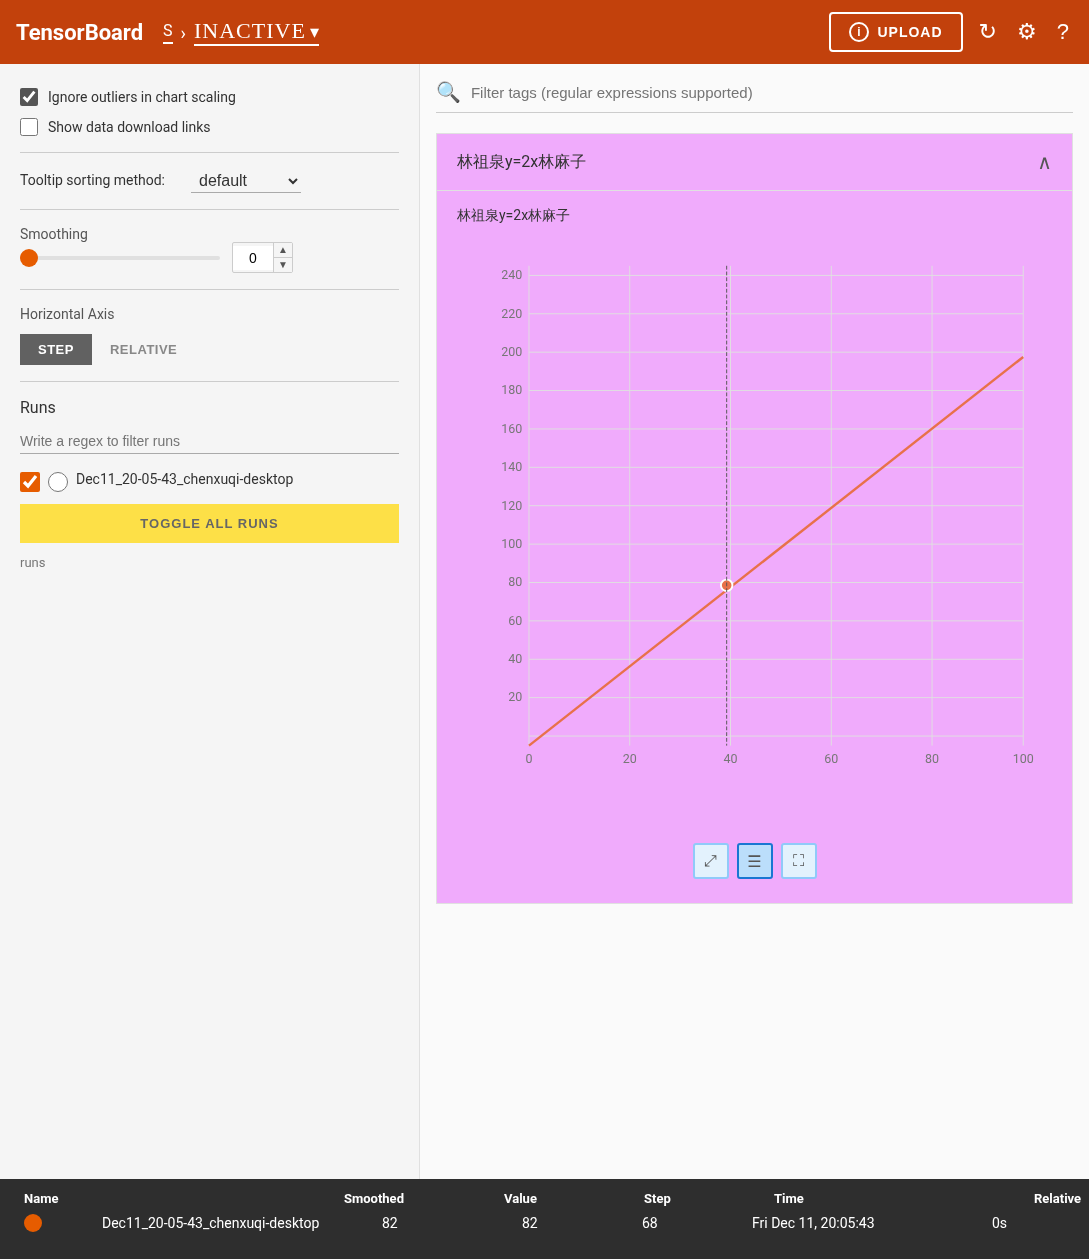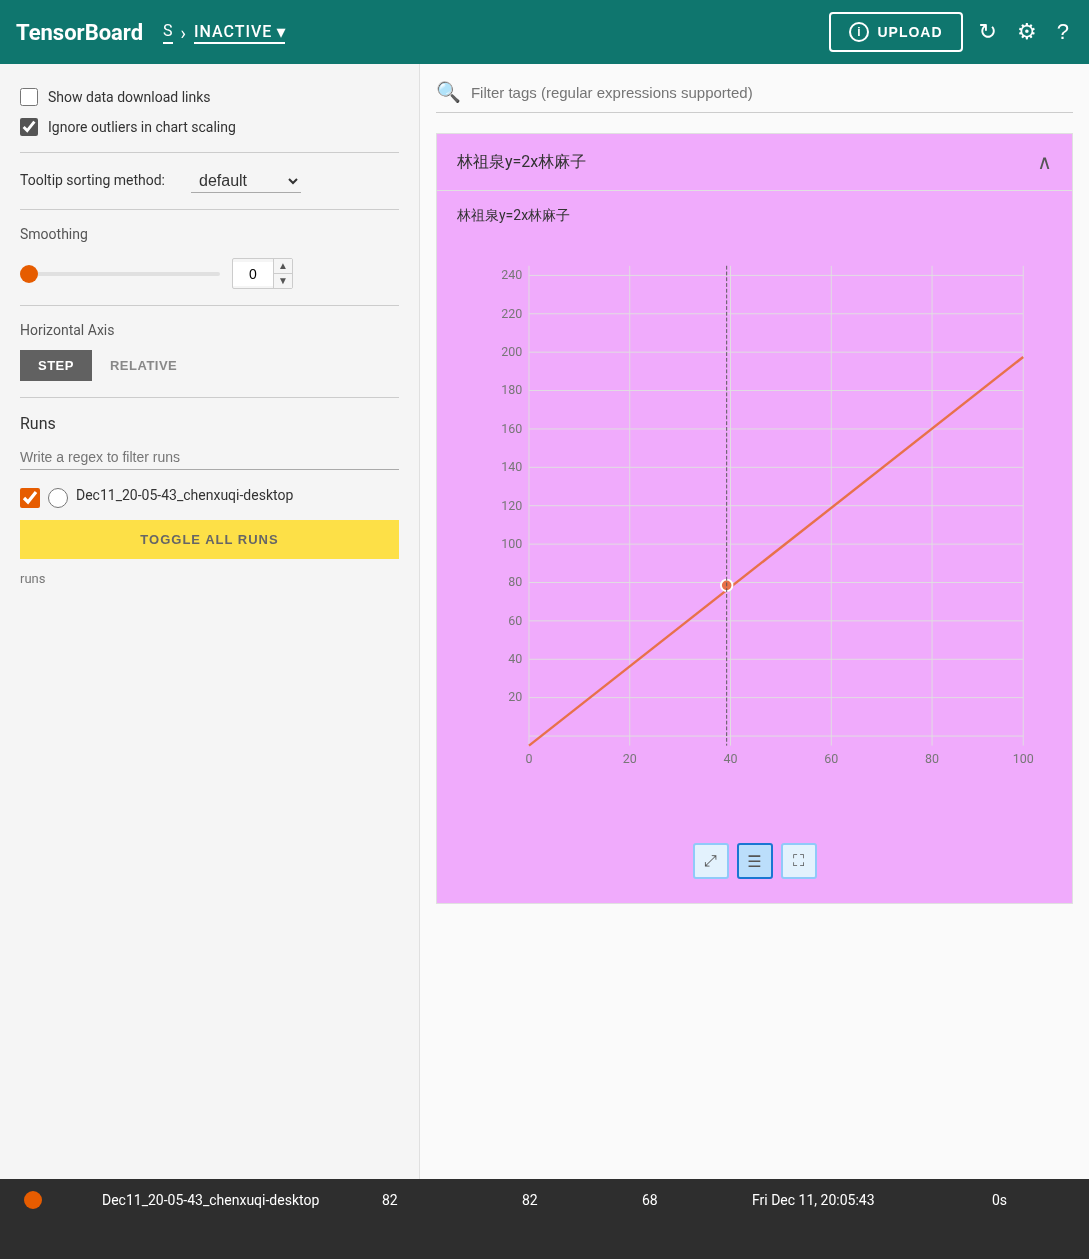--- a/index.html
+++ b/index.html
@@ -1,20 +1,20 @@
 <!DOCTYPE html>
 <html><head>
   <meta charset="utf-8">
   <style>
     * { box-sizing: border-box; margin: 0; padding: 0; }
     body { font-family: 'Roboto', Arial, sans-serif; font-size: 14px; background: #f5f5f5; width: 1089px; min-height: 1259px; overflow-x: hidden; }
 
     
     .header {
-      background: #0f766e;
+      background: #c2410c;
       height: 64px;
       display: flex;
       align-items: center;
       padding: 0 16px;
       color: white;
       gap: 12px;
     }
     .header-logo {
       font-size: 22px;
       font-weight: bold;
@@ -37,23 +37,24 @@
       font-size: 18px;
     }
     .header-inactive-container {
       display: flex;
       align-items: center;
       gap: 4px;
       border-bottom: 2px solid white;
     }
     .header-inactive {
       color: white;
-      font-size: 16px;
+      font-size: 22px;
       font-weight: 500;
       letter-spacing: 1px;
+      font-family: Liberation Serif, serif;
     }
     .header-dropdown-arrow {
       color: white;
       font-size: 18px;
     }
     .header-spacer { flex: 1; }
     .upload-btn {
       border: 2px solid white;
       border-radius: 4px;
       background: transparent;
@@ -133,21 +134,21 @@
       font-size: 16px;
       color: #333;
       padding: 2px 4px;
       cursor: pointer;
       min-width: 110px;
     }
 
     .section-label {
       font-size: 14px;
       color: #555;
-      margin-bottom: 16px;
+      margin-bottom: 0;
     }
     .smoothing-row {
       display: flex;
       align-items: center;
       gap: 12px;
       margin-bottom: 16px;
     }
     .smoothing-slider {
       -webkit-appearance: none;
       appearance: none;
@@ -431,26 +432,26 @@
   <button class="header-icon-btn">↻</button>
   <button class="header-icon-btn">⚙</button>
   <button class="header-icon-btn">?</button>
 </div>
 
 <div class="main-layout">
 
   <div class="sidebar">
 
     <div class="checkbox-row">
+      <input type="checkbox" checked="" style="">
+      <label class="checkbox-label">Ignore outliers in chart scaling</label>
+    </div>
+    <div class="checkbox-row">
       <input type="checkbox" style="">
       <label class="checkbox-label">Show data download links</label>
-    </div>
-    <div class="checkbox-row">
-      <input type="checkbox" checked="" style="">
-      <label class="checkbox-label">Ignore outliers in chart scaling</label>
     </div>
 
     <hr class="divider">
 
     <div class="tooltip-row">
       <span class="tooltip-label">Tooltip sorting method:</span>
       <select class="tooltip-select">
         <option>default</option>
         <option>descending</option>
         <option>ascending</option>
@@ -574,20 +575,28 @@
           <button class="chart-tool-btn active" title="Pan">☰</button>
           <button class="chart-tool-btn" title="Zoom">⛶</button>
         </div>
       </div>
     </div>
 
   </div>
 </div>
 
 <div class="bottom-bar">
+  <div class="bottom-bar-header">
+    <span style="min-width:240px">Name</span>
+    <span style="min-width:80px">Smoothed</span>
+    <span style="min-width:60px">Value</span>
+    <span style="min-width:50px">Step</span>
+    <span style="min-width:180px">Time</span>
+    <span>Relative</span>
+  </div>
   <div class="bottom-bar-row">
     <span class="bottom-dot" style="min-width:18px; flex-shrink:0"></span>
     <span class="bottom-name" style="min-width:220px">Dec11_20-05-43_chenxuqi-desktop</span>
     <span style="min-width:80px">82</span>
     <span style="min-width:60px">82</span>
     <span style="min-width:50px">68</span>
     <span style="min-width:180px">Fri Dec 11, 20:05:43</span>
     <span>0s</span>
   </div>
 </div>

